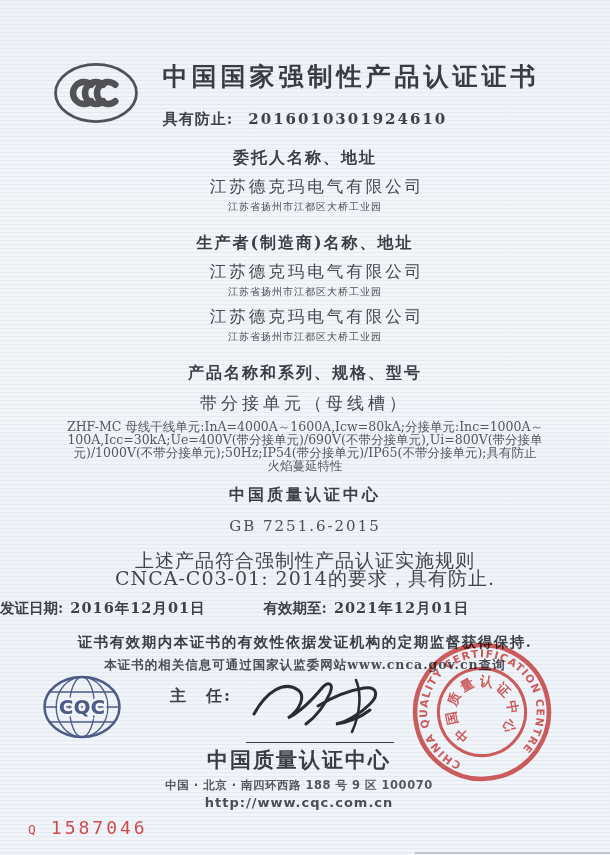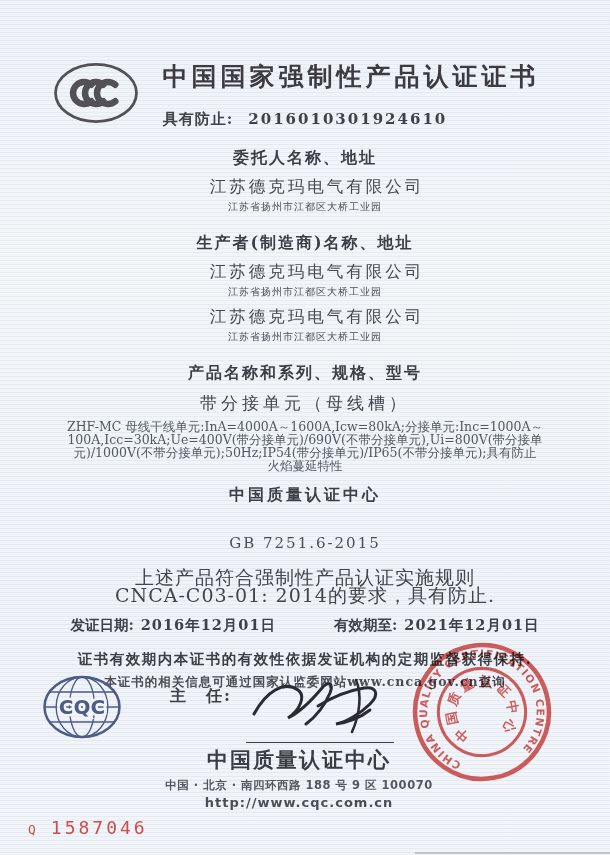--- a/index.html
+++ b/index.html
@@ -26,23 +26,23 @@
   }
   .cert-no{margin-top:17px;font-size:15px;font-weight:bold;color:#3f4248;letter-spacing:1px;}
   .cert-no .num{margin-left:15px;letter-spacing:2px;}
   .sec-heading{margin-top:19px;font-size:16px;font-weight:bold;letter-spacing:2px;color:#3c3f45;}
   .sec-name{margin-top:7px;font-size:16.5px;letter-spacing:3px;color:#45484f;margin-left:24px;}
   .sec-addr{margin-top:2px;font-size:10px;letter-spacing:1px;color:#4c4f56;}
   .product-name{margin-top:8px;font-size:17px;letter-spacing:4px;color:#43464d;}
   .spec{margin-top:5px;font-size:12.5px;line-height:13px;color:#53585f;text-align:center;}
   .spec div{white-space:nowrap;}
   .std-heading{margin-top:13px;font-size:16px;font-weight:bold;letter-spacing:3px;color:#3c3f45;}
-  .std-value{margin-top:28px;font-size:15px;letter-spacing:2px;color:#4a4d54;}
+  .std-value{margin-top:11px;font-size:15px;letter-spacing:2px;color:#4a4d54;}
   .statement{margin-top:16px;font-size:19px;line-height:18px;letter-spacing:1px;color:#42454c;}
-  .dates{margin-top:12px;display:flex;justify-content:center;gap:58px;
+  .dates{margin-top:12px;display:flex;gap:58px;
          font-size:14.5px;font-weight:bold;color:#3e4147;}
   .dates .val{margin-left:7px;letter-spacing:1px;}
   .validity{margin-top:15px;font-size:14.5px;font-weight:bold;letter-spacing:1.5px;color:#3c3f45;}
   .query{margin-top:5px;font-size:12.5px;font-weight:bold;letter-spacing:1px;color:#4a4d54;}
   .cqc-logo{position:absolute;left:40px;top:672px;}
   .director{position:absolute;left:170px;top:686px;font-size:16px;font-weight:bold;
             letter-spacing:2px;color:#3c3f45;white-space:nowrap;}
   .signature{position:absolute;left:248px;top:666px;}
   .sig-line{position:absolute;left:246px;top:742px;width:148px;border-bottom:1.5px solid #3a3a40;}
   .org-name{position:absolute;top:746px;left:0;width:610px;text-align:center;

